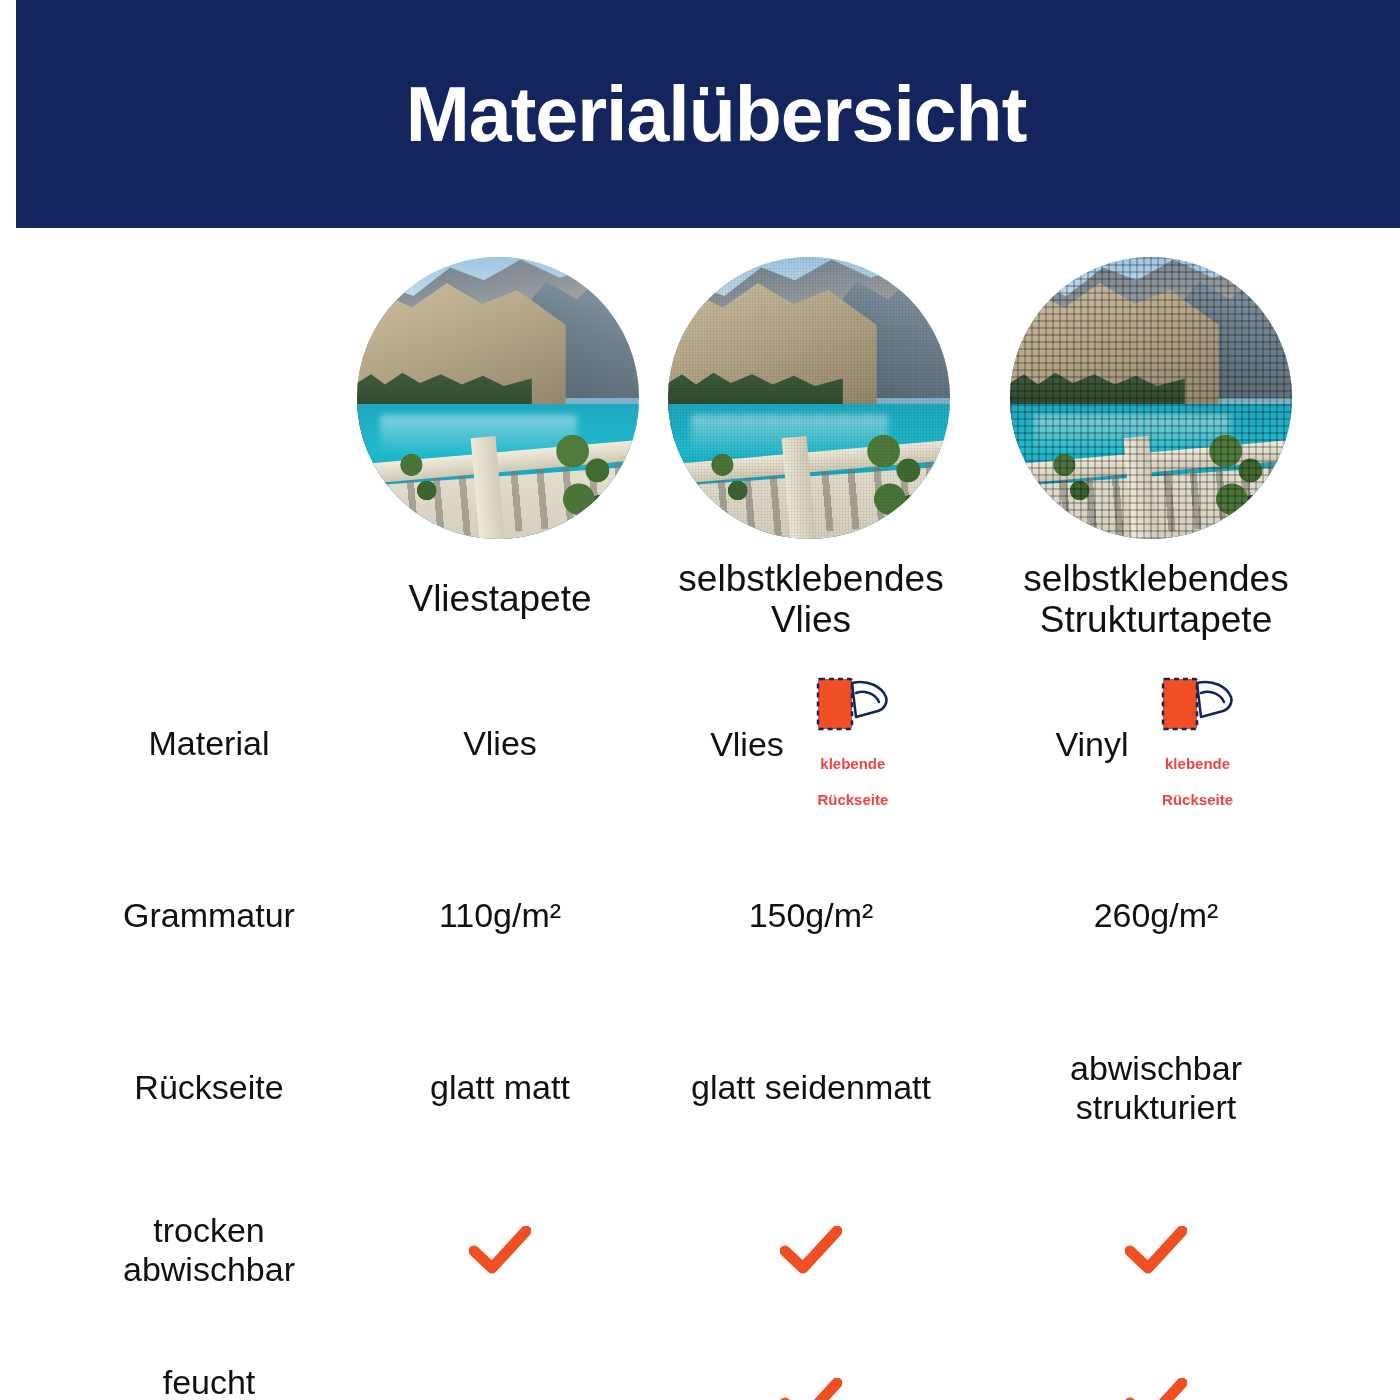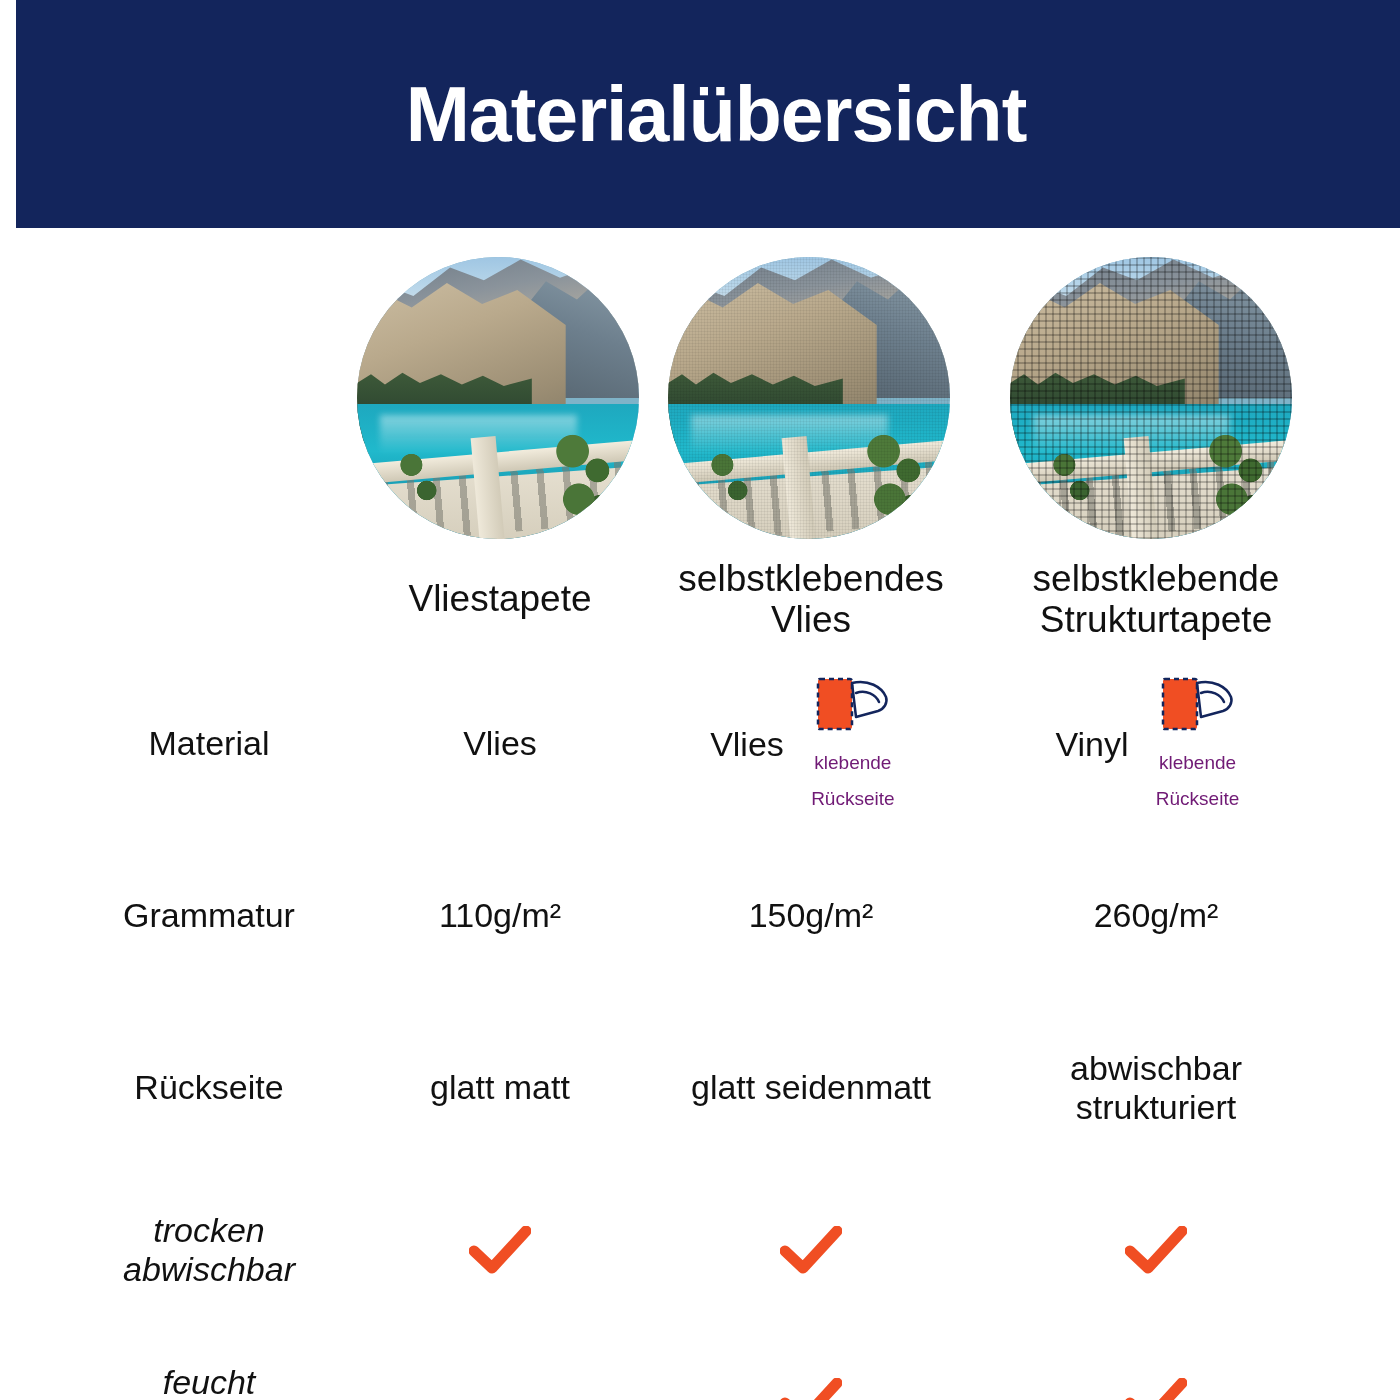--- a/index.html
+++ b/index.html
@@ -170,21 +170,21 @@
   .hline-top { border-top: 3px solid #000000; }
 
   .row-head td { height: 118px; vertical-align: middle; }
   .head-text {
     font-size: 37px;
     text-align: center;
     line-height: 1.12;
     color: #111;
   }
   .row-body td { height: 172px; }
-  .row-body.tall td { height: 152px; font-style: italic; }
+  .row-body.tall td { height: 152px; }
 
   .label-cell {
     text-align: center;
     padding-left: 24px;
     font-size: 36px;
     line-height: 1.15;
     color: #111;
   }
   .val-cell {
     text-align: center;
@@ -206,23 +206,23 @@
     width: 118px;
     text-align: center;
     line-height: 1.06;
   }
   .badge .badge-icon {
     width: 74px; height: 56px;
     margin: 0 auto 4px;
     position: relative;
   }
   .badge .badge-text {
-    font-size: 19px;
-    font-weight: normal;
-    color: #701a75;
+    font-size: 15px;
+    font-weight: bold;
+    color: #ef4444;
   }
 
   .check {
     display: block;
     margin: 0 auto;
     width: 62px; height: 48px;
   }
 </style>
 </head>
 <body>
@@ -304,21 +304,21 @@
 
       <tr class="row-head">
         <td></td>
         <td class="vline">
           <div class="head-text">Vliestapete</div>
         </td>
         <td class="vline">
           <div class="head-text">selbstklebendes Vlies</div>
         </td>
         <td class="vline">
-          <div class="head-text">selbstklebende Strukturtapete</div>
+          <div class="head-text">selbstklebendes Strukturtapete</div>
         </td>
       </tr>
 
       <tr class="row-body">
         <td class="label-cell hline-top">Material</td>
         <td class="val-cell vline hline-top">Vlies</td>
         <td class="vline hline-top">
           <div class="val-with-badge">
             <span class="txt">Vlies</span>
             <span class="badge">

